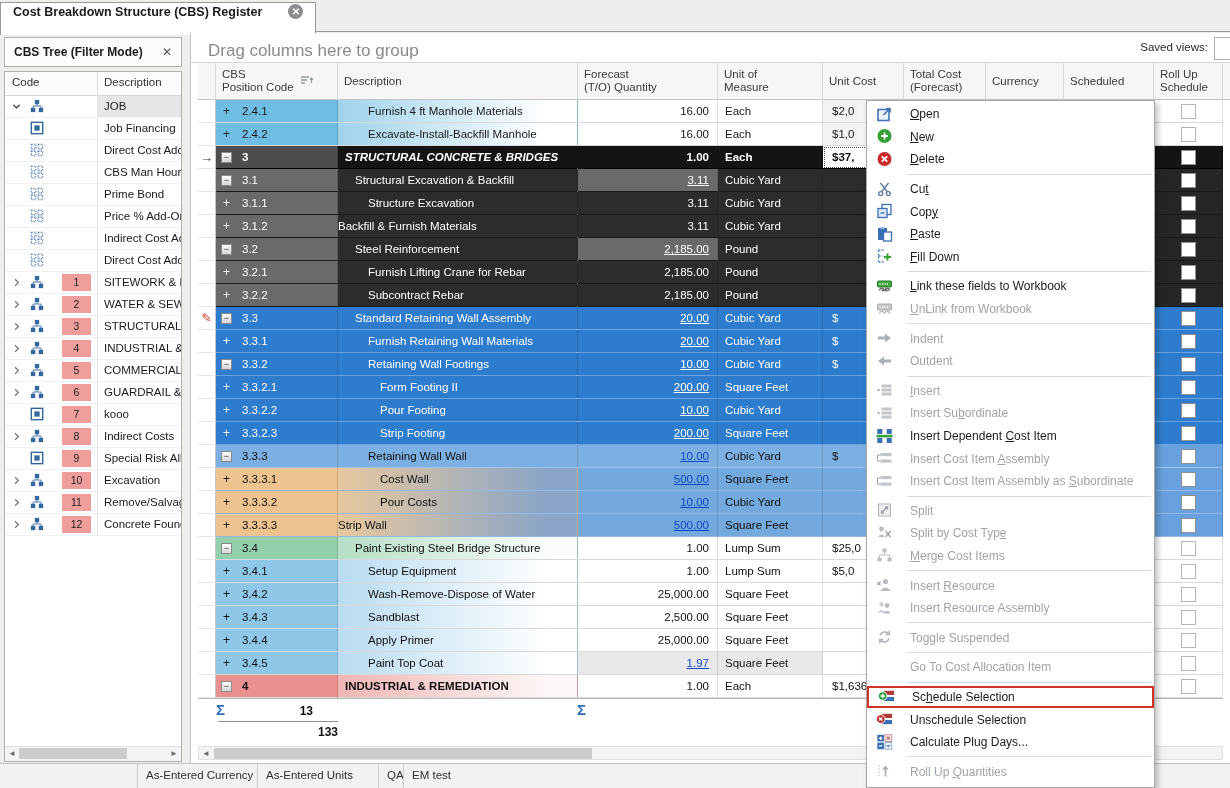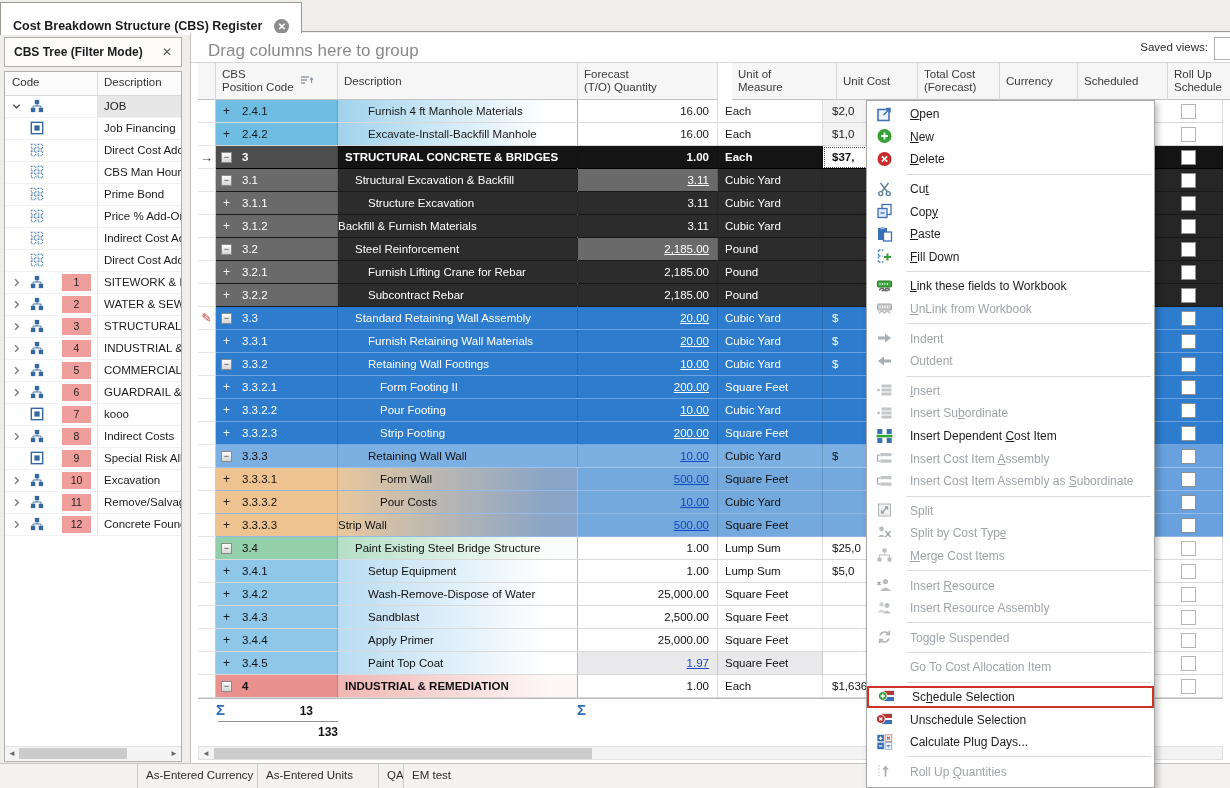--- a/index.html
+++ b/index.html
@@ -1,20 +1,20 @@
 <!DOCTYPE html>
 <html><head>
 <meta charset="utf-8">
 <style>
   html,body{margin:0;padding:0;background:#dddbd8;font-family:"Liberation Sans",sans-serif;}
   #app{position:relative;width:1230px;height:788px;overflow:hidden;background:#f0eeec;}
 
   
   .tabbar{position:absolute;left:0;top:0;width:1230px;height:32px;background:#f0eeec;border-bottom:1px solid #9c9892;box-sizing:border-box;}
-  .tab{position:absolute;left:0;top:2px;height:30px;background:#ffffff;border:1px solid #9c9892;border-bottom:none;display:flex;align-items:flex-start;padding:16px 12px;font-weight:bold;font-size:12.5px;color:#1b1b1b;gap:12px;box-sizing:border-box;}
+  .tab{position:absolute;left:0;top:2px;height:30px;background:#ffffff;border:1px solid #9c9892;border-bottom:none;display:flex;align-items:flex-end;padding:16px 12px;font-weight:bold;font-size:12.5px;color:#1b1b1b;gap:26px;box-sizing:border-box;}
   .tab-close{width:15px;height:15px;border-radius:50%;background:#8d8d8d;color:#fff;font-size:10px;line-height:15px;text-align:center;flex:0 0 auto;}
 
   
   .panel-title{position:absolute;left:4px;top:37px;width:178px;height:30px;background:#fdfcfb;border:1px solid #b3b0a9;box-sizing:border-box;display:flex;align-items:center;justify-content:space-between;padding:0 9px;font-weight:bold;font-size:12px;color:#1b1b1b;}
   .panel-close{color:#555;font-size:12px;font-weight:normal;}
   .tree-box{position:absolute;left:4px;top:71px;width:178px;height:691px;background:#fff;border:1px solid #b3b0a9;box-sizing:border-box;overflow:hidden;}
   .tree-cols{position:relative;height:23px;background:#fbfbfb;border-bottom:1px solid #d9d9d9;font-size:11.5px;color:#333;}
   .tree-cols .c1{position:absolute;left:7px;top:4px;}
   .tree-cols .c2{position:absolute;left:99px;top:4px;}
   .tree-cols .vsep{position:absolute;left:92px;top:0;bottom:0;width:1px;background:#dcdcdc;}
@@ -411,21 +411,21 @@
               <g stroke="#8f969c" stroke-width="1.4">
                 <path d="M1 2 H9"></path>
                 <path d="M1 5 H7"></path>
                 <path d="M1 8 H5"></path>
               </g>
               <path d="M11.5 8 V3 M10 4.5 L11.5 3 L13 4.5" stroke="#8f969c" fill="none" stroke-width="1.2"></path>
             </svg></span></div>
         <div class="gh" style="width: 240px;"><span>Description</span></div>
         <div class="gh" style="width: 140px;"><span>Forecast
 (T/O) Quantity</span></div>
-        <div class="gh" style="width: 105px; margin-left: 14px;"><span>Unit of
+        <div class="gh" style="width: 105px;"><span>Unit of
 Measure</span></div>
         <div class="gh" style="width: 81px;"><span>Unit Cost</span></div>
         <div class="gh" style="width: 82px;"><span>Total Cost
 (Forecast)</span></div>
         <div class="gh" style="width: 78px;"><span>Currency</span></div>
         <div class="gh" style="width: 90px;"><span>Scheduled</span></div>
         <div class="gh" style="width: 69px;"><span>Roll Up
 Schedule</span></div>
         <div class="gh" style="width: 8px; border-right: none;"></div>
       </div>
@@ -482,21 +482,21 @@
         </div>
         <div class="grow">
           <div class="gc ind" style="width: 18px; border-bottom: 1px solid rgb(230, 230, 230);">
             <span class="indic-arrow">→</span>
           </div>
           <div class="gc" style="width: 122px; background: rgb(77, 77, 77); color: rgb(255, 255, 255); border-bottom: 1px solid rgb(0, 0, 0); padding-left: 5px;">
             <span class="expbox">−</span>
             <span class="codetxt" style="font-weight: bold;">3</span>
           </div>
           <div class="gc" style="width: 240px; background: linear-gradient(90deg, rgb(20, 20, 20), rgb(20, 20, 20) 88%); color: rgb(255, 255, 255); border-bottom: 1px solid rgb(0, 0, 0); padding-left: 7px;">
-            <span style="font-weight: bold;">STRUCTURAL CONCRETE &amp; BRIDGES</span>
+            <span style="font-weight: bold; font-style: italic;">STRUCTURAL CONCRETE &amp; BRIDGES</span>
           </div>
           <div class="gc" style="width: 140px; background: rgb(20, 20, 20); border-bottom: 1px solid rgb(0, 0, 0); justify-content: flex-end; padding-right: 8px;">
             <span class="qtys" style="color: rgb(255, 255, 255); font-weight: bold;">1.00</span>
           </div>
           <div class="gc" style="width: 105px; background: rgb(20, 20, 20); color: rgb(255, 255, 255); border-bottom: 1px solid rgb(0, 0, 0); padding-left: 7px;">
             <span style="font-weight: bold;">Each</span>
           </div>
           <div class="gc focuscost" style="width: 81px; background: rgb(255, 255, 255); color: rgb(17, 17, 17); border-bottom: 1px solid rgb(0, 0, 0); padding-left: 9px;">
             <span style="font-weight: bold;">$37,</span>
           </div>
@@ -834,21 +834,21 @@
             <div class="cbx" style="border: 1px solid rgb(143, 143, 143);"></div>
           </div>
         </div>
         <div class="grow">
           <div class="gc ind" style="width: 18px; border-bottom: 1px solid rgb(230, 230, 230);"></div>
           <div class="gc" style="width: 122px; background: rgb(238, 195, 143); color: rgb(16, 16, 16); border-bottom: 1px solid rgb(147, 185, 228); padding-left: 5px;">
             <span class="expplus">+</span>
             <span class="codetxt">3.3.3.1</span>
           </div>
           <div class="gc" style="width: 240px; background: linear-gradient(90deg, rgb(231, 200, 159), rgb(138, 165, 199) 88%); color: rgb(16, 16, 16); border-bottom: 1px solid rgb(147, 185, 228); padding-left: 42px;">
-            <span>Form Wall</span>
+            <span>Cost Wall</span>
           </div>
           <div class="gc" style="width: 140px; background: rgb(116, 169, 222); border-bottom: 1px solid rgb(147, 185, 228); justify-content: flex-end; padding-right: 8px;">
             <span class="qtys linked" style="color: rgb(17, 71, 194);">500.00</span>
           </div>
           <div class="gc" style="width: 105px; background: rgb(116, 169, 222); color: rgb(16, 16, 16); border-bottom: 1px solid rgb(147, 185, 228); padding-left: 7px;">
             <span>Square Feet</span>
           </div>
           <div class="gc" style="width: 81px; background: rgb(116, 169, 222); color: rgb(16, 16, 16); border-bottom: 1px solid rgb(147, 185, 228); padding-left: 9px;">
             <span></span>
           </div>

